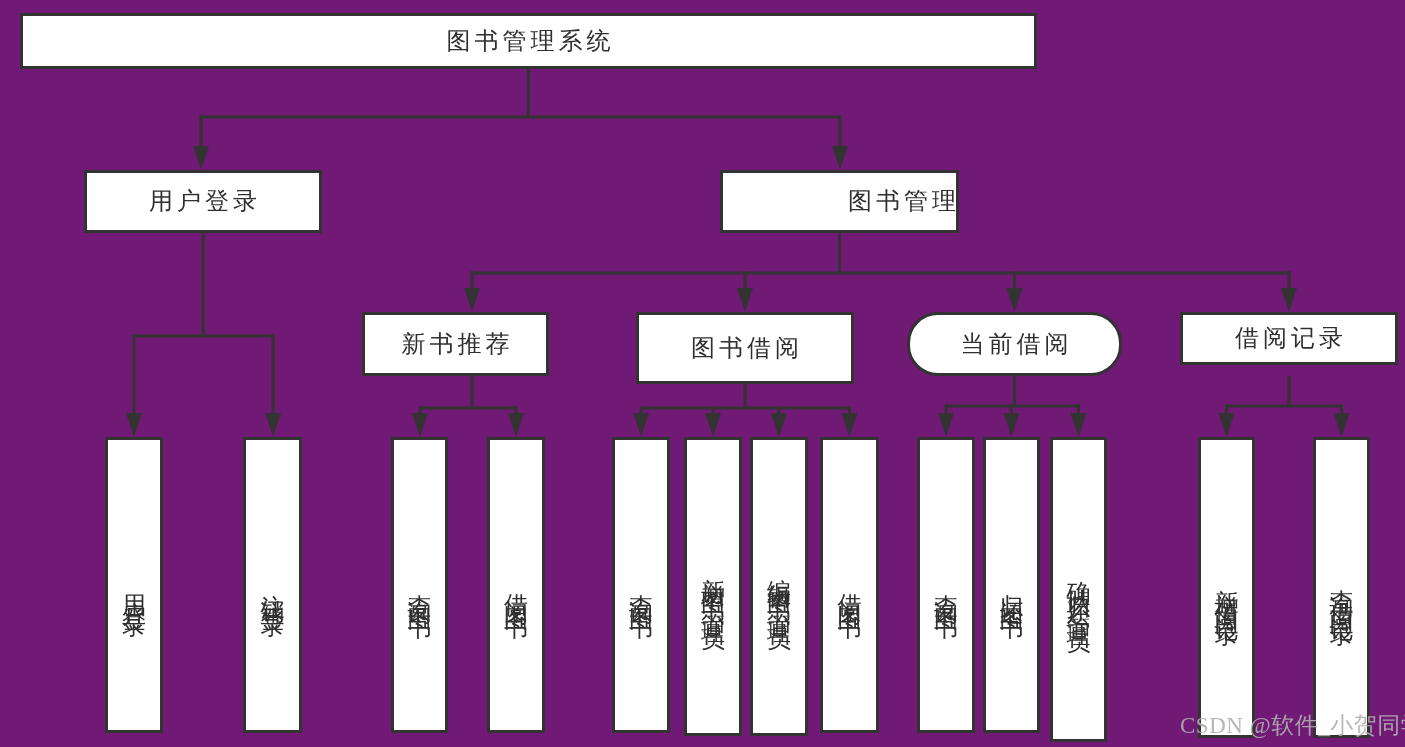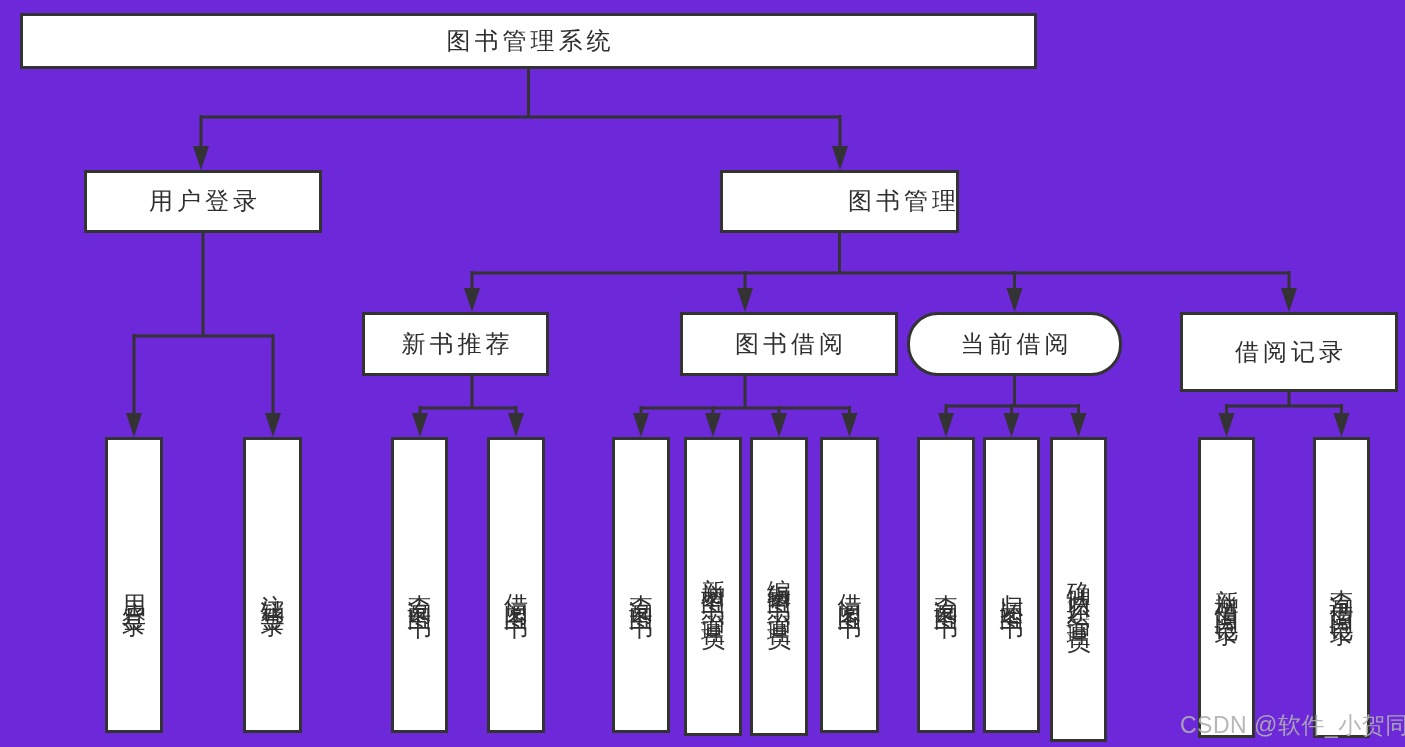--- a/index.html
+++ b/index.html
@@ -1,20 +1,20 @@
 <!DOCTYPE html>
 <html><head>
 <meta charset="utf-8">
 <style>
   html,body{margin:0;padding:0;background:#ffffff;}
   #stage{
     position:relative;
     width:1405px;height:747px;
-    background:#6d28d9;
-    font-family:Liberation Sans, sans-serif;
+    background:#701a75;
+    font-family:Liberation Serif, serif;
     overflow:hidden;
   }
   .box{
     position:absolute;
     box-sizing:border-box;
     border:3px solid #333333;
     background:#ffffff;
     display:flex;
     align-items:center;
     justify-content:center;
@@ -34,23 +34,23 @@
     letter-spacing:7px;
     margin-bottom:-7px;
     line-height:1;
     white-space:nowrap;
   }
   
   #n-root        {left:20px;  top:13px;  width:1017px; height:56px;}
   #n-user-login  {left:84px;  top:170px; width:238px;  height:63px;}
   #n-book-mgmt   {left:720px; top:170px; width:239px;  height:63px;justify-content:flex-end;}
   #n-new-book    {left:362px; top:312px; width:187px;  height:64px;}
-  #n-borrow      {left:636px; top:312px; width:218px;  height:64px;margin-left:44px;}
+  #n-borrow      {left:636px; top:312px; width:218px;  height:72px;}
   #n-current     {left:907px; top:312px; width:215px;  height:64px;border-radius:31px;}
-  #n-records     {left:1180px;top:312px; width:218px;  height:80px;}
+  #n-records     {left:1180px;top:312px; width:218px;  height:53px;}
   #l-login       {left:105px; top:437px; width:58px; height:296px;}
   #l-logout      {left:243px; top:437px; width:59px; height:296px;}
   #l-nb-query    {left:391px; top:437px; width:57px; height:296px;}
   #l-nb-borrow   {left:487px; top:437px; width:58px; height:296px;}
   #l-bb-query    {left:612px; top:437px; width:58px; height:296px;}
   #l-bb-add      {left:684px; top:437px; width:58px; height:299px;}
   #l-bb-edit     {left:750px; top:437px; width:58px; height:299px;}
   #l-bb-borrow   {left:820px; top:437px; width:59px; height:296px;}
   #l-cb-query    {left:917px; top:437px; width:58px; height:296px;}
   #l-cb-return   {left:983px; top:437px; width:57px; height:296px;}

